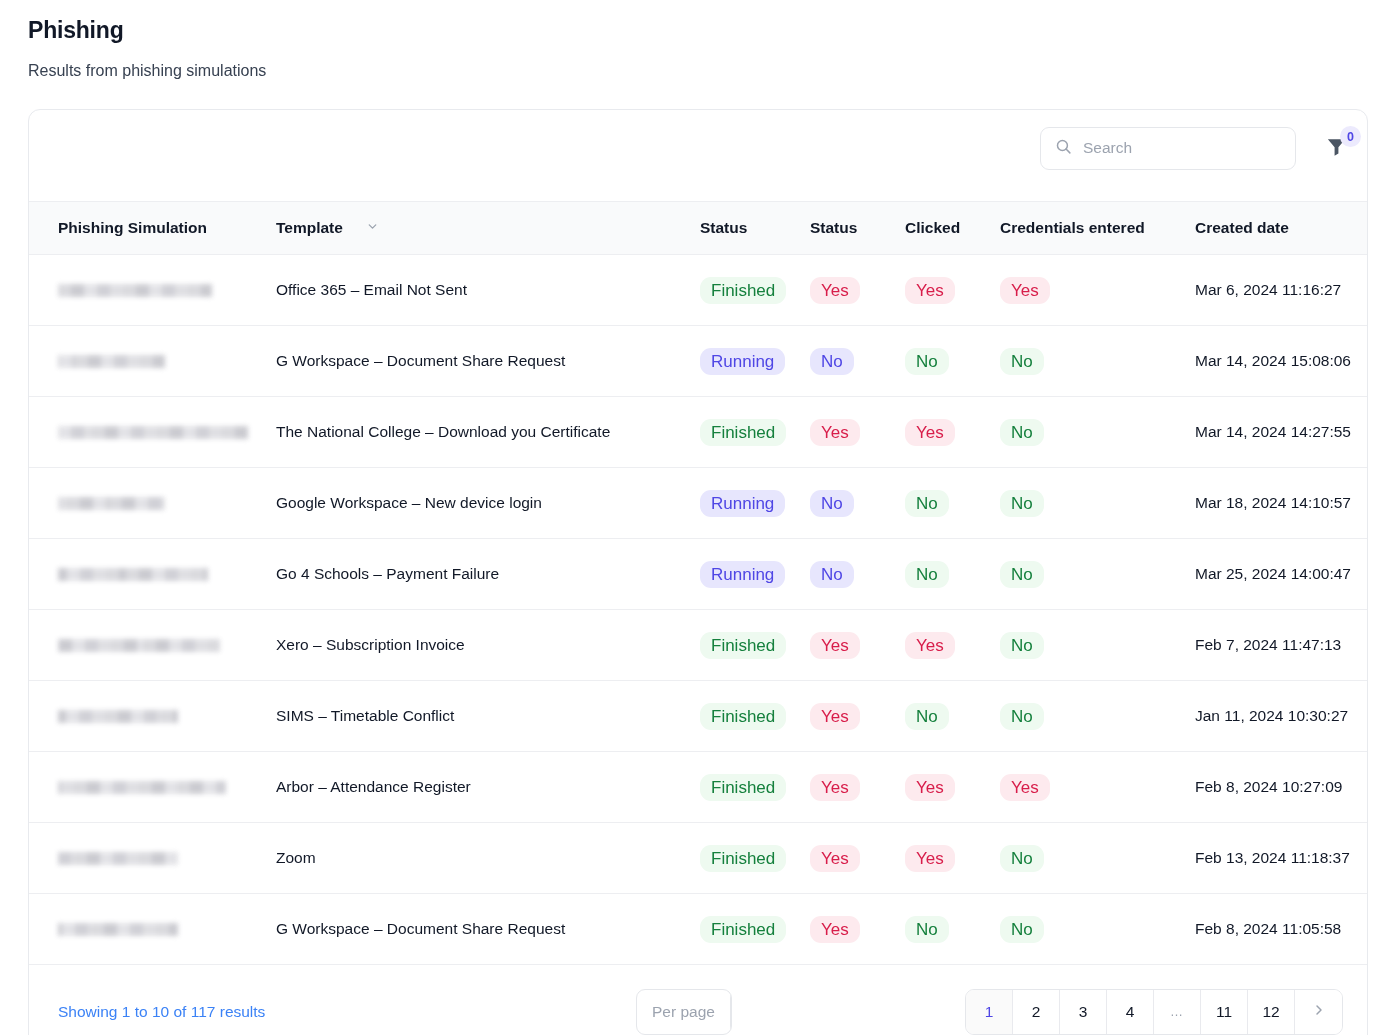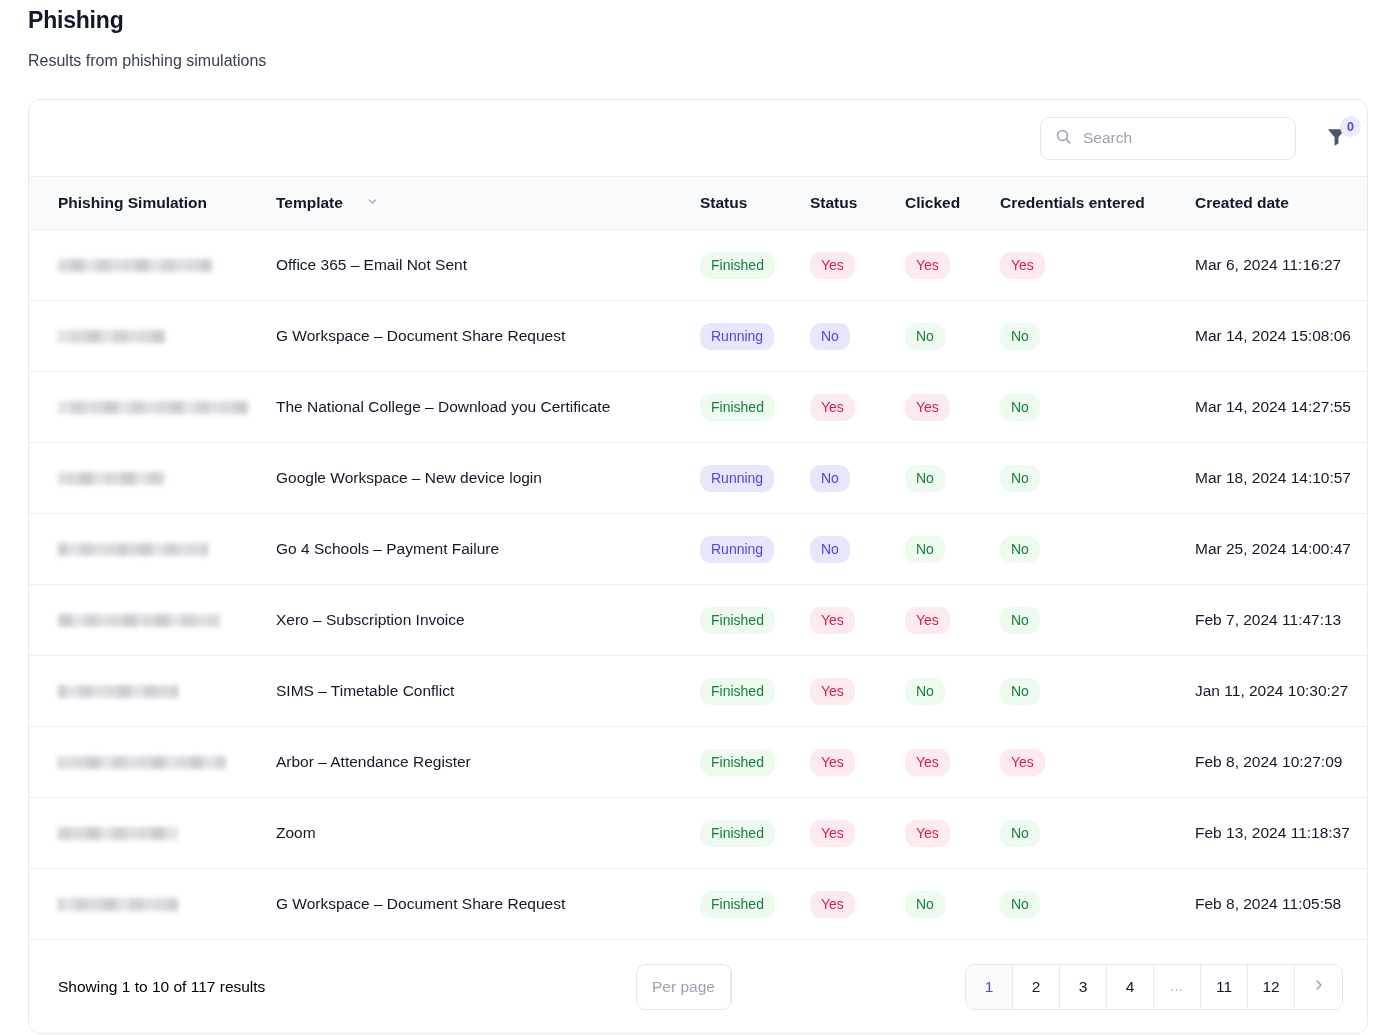--- a/index.html
+++ b/index.html
@@ -4,21 +4,21 @@
 <style>
   * { box-sizing: border-box; margin: 0; padding: 0; }
   html, body {
     width: 1396px;
     height: 1035px;
     background: #ffffff;
     font-family: "Liberation Sans", sans-serif;
     -webkit-font-smoothing: antialiased;
     overflow: hidden;
   }
-  .page { position: relative; width: 1396px; height: 1035px; padding: 0 28px; }
+  .page { position: relative; width: 1396px; height: 1035px; padding: 10px 28px; }
 
   
   .page-title {
     font-size: 23px;
     font-weight: 700;
     color: #111827;
     letter-spacing: -0.2px;
     padding-top: 6px;
     line-height: 28px;
   }
@@ -83,21 +83,21 @@
     border-radius: 11px;
     background: #eceafd;
     color: #4f46e5;
     font-size: 12.5px;
     font-weight: 600;
     display: flex; align-items: center; justify-content: center;
     padding: 0 5px;
   }
 
   
-  table { width: 100%; border-collapse: collapse; table-layout: fixed; }
+  table { width: 100%; border-collapse: collapse; table-layout: fixed; margin-top: 15px; }
   thead tr { background: #f9fafb; }
   thead th {
     text-align: left;
     font-size: 15.5px;
     font-weight: 700;
     color: #111827;
     padding: 17px 0;
     border-top: 1px solid #edeef1;
     border-bottom: 1px solid #edeef1;
     white-space: nowrap;
@@ -140,40 +140,40 @@
   }
 
   
   .badge {
     display: inline-flex;
     align-items: center;
     justify-content: center;
     height: 27px;
     padding: 0 11px;
     border-radius: 11px;
-    font-size: 14px;
+    font-size: 17px;
     font-weight: 400;
     line-height: 1;
     white-space: nowrap;
   }
   .badge.green  { background: #eefaf0; color: #15803d; }
   .badge.red    { background: #fdeaee; color: #d81d4a; }
   .badge.indigo { background: #e7e6fd; color: #4f46e5; }
 
   
   .footer {
     height: 93px;
     display: flex;
     align-items: center;
     padding: 0 24px 0 29px;
     position: relative;
   }
   .showing {
     font-size: 15.5px;
-    color: #000000;
+    color: #3b82f6;
   }
   .perpage {
     position: absolute;
     left: 607px;
     display: flex;
     align-items: center;
     height: 46px;
     border: 1px solid #e5e7eb;
     border-radius: 9px;
     overflow: hidden;

